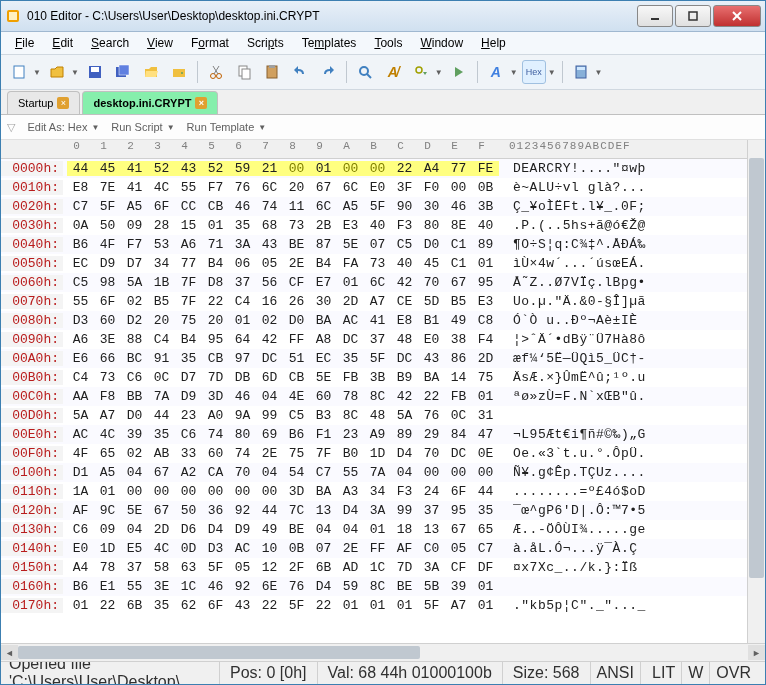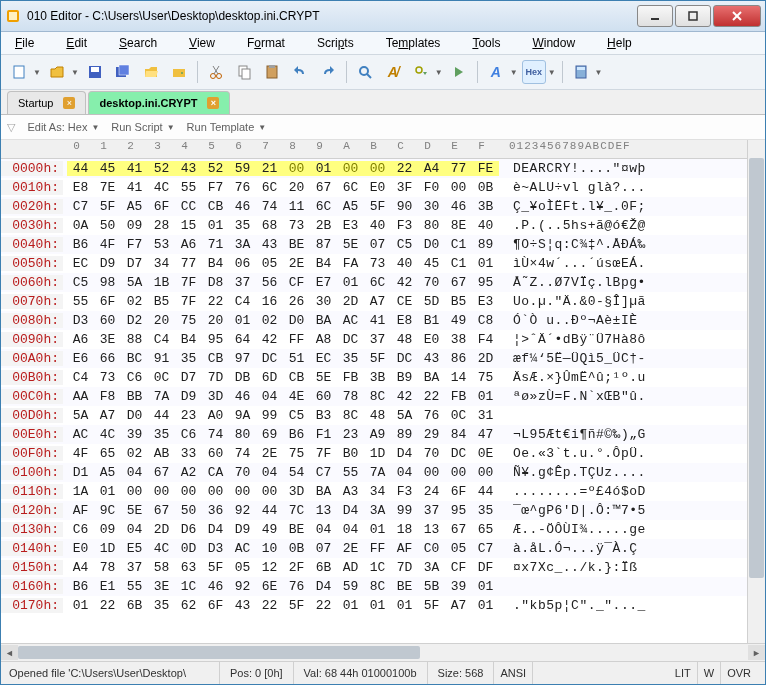--- a/index.html
+++ b/index.html
@@ -3,29 +3,29 @@
 <meta charset="utf-8">
 <style>
 html,body{margin:0;padding:0;font-family:"Segoe UI",Tahoma,sans-serif;font-size:12px;background:#e8e8e8;overflow:hidden}
 .window{width:766px;height:685px;background:#fff;border:1px solid #3c7fb1;box-sizing:border-box;display:flex;flex-direction:column}
 .titlebar{height:30px;background:linear-gradient(#e8f0f8,#d0e0f0);display:flex;align-items:center;padding:0 4px;border-bottom:1px solid #a0b8d0}
 .titlebar .icon{width:16px;height:16px;margin-right:6px;display:flex;align-items:center;justify-content:center}
 .titlebar .title{flex:1;color:#000;font-size:12px}
 .winbtns{display:flex;gap:2px}
 .winbtn{width:34px;height:20px;border:1px solid #888;border-radius:3px;display:flex;align-items:center;justify-content:center;font-size:11px;background:linear-gradient(#f8f8f8,#e0e0e0);cursor:pointer}
 .winbtn.close{background:linear-gradient(#e87070,#c03030);color:#fff;width:46px}
-.menubar{height:22px;background:#f4f8fc;display:flex;align-items:center;padding:0 6px;gap:16px;border-bottom:1px solid #d0d8e0}
+.menubar{height:22px;background:#f4f8fc;display:flex;align-items:center;padding:0 6px;gap:2px;border-bottom:1px solid #d0d8e0}
 .menuitem{padding:2px 8px;cursor:pointer}
 .menuitem u{text-decoration:underline}
 .toolbar{height:34px;background:#f0f4f8;display:flex;align-items:center;padding:0 6px;gap:4px;border-bottom:1px solid #d0d8e0}
 .tbtn{width:22px;height:22px;border:1px solid transparent;border-radius:3px;display:flex;align-items:center;justify-content:center;cursor:pointer;font-size:14px}
 .tsep{width:1px;height:22px;background:#c0c8d0;margin:0 2px}
 .tdrop{font-size:8px;color:#606060;margin-left:-2px}
 .tabbar{height:24px;background:#f0f0f0;display:flex;align-items:flex-end;padding:0 6px;border-bottom:1px solid #c0c0c0}
-.tab{height:22px;padding:0 10px;border:1px solid #c0c0c0;border-bottom:none;border-radius:4px 4px 0 0;display:flex;align-items:center;gap:10px;background:#e8e8e8;margin-right:2px;cursor:pointer;font-size:11px}
+.tab{height:22px;padding:0 10px;border:1px solid #c0c0c0;border-bottom:none;border-radius:4px 4px 0 0;display:flex;align-items:center;gap:4px;background:#e8e8e8;margin-right:2px;cursor:pointer;font-size:11px}
 .tab.active{background:#86efac;font-weight:bold}
 .tab .x{width:12px;height:12px;border-radius:2px;background:#e0a030;color:#fff;font-size:9px;display:flex;align-items:center;justify-content:center}
 .subtoolbar{height:24px;background:#fdfdfd;display:flex;align-items:center;padding:0 6px;gap:12px;border-bottom:1px solid #e0e0e0;color:#606060;font-size:11px}
 .subitem{display:flex;align-items:center;gap:4px;cursor:pointer}
 .hexarea{flex:1;display:flex;overflow:hidden;font-family:"Courier New",monospace;font-size:13px;position:relative}
 .hexcontent{flex:1;overflow:hidden}
 .hexheader{height:18px;background:#f0f0f0;display:flex;border-bottom:1px solid #d0d0d0;color:#808080;font-size:11px}
 .hexheader .offcol{width:58px;text-align:center}
 .hexheader .hexcols{display:flex;padding-left:4px}
 .hexheader .hexcol{width:27px;text-align:center}
@@ -37,21 +37,21 @@
 .hexrow .hb{width:27px;text-align:center;color:#202020}
 .hexrow .ascii{padding-left:14px;color:#202020;white-space:pre;letter-spacing:0.5px}
 .hexrow.first .hb{background:#ffff80}
 .hexrow.first .hb.z{color:#808000}
 .vscroll{width:17px;background:#f0f0f0;border-left:1px solid #d0d0d0;position:relative}
 .vscroll .thumb{position:absolute;top:18px;left:1px;right:1px;height:420px;background:#c0c8d0;border-radius:2px}
 .hscroll{height:17px;background:#f0f0f0;border-top:1px solid #d0d0d0;display:flex;align-items:center}
 .hscroll .harrow{width:17px;height:15px;background:#e0e0e0;display:flex;align-items:center;justify-content:center;font-size:9px;color:#606060}
 .hscroll .htrack{flex:1;position:relative;height:15px}
 .hscroll .hthumb{position:absolute;left:0;top:1px;bottom:1px;width:55%;background:#c0c8d0;border-radius:2px}
-.statusbar{height:22px;background:#f0f0f0;border-top:1px solid #d0d0d0;display:flex;align-items:center;padding:0 8px;font-size:11px;color:#303030}
+.statusbar{height:22px;background:#f0f0f0;border-top:1px solid #d0d0d0;display:flex;align-items:center;padding:0 8px;font-size:16px;color:#303030}
 .statusbar .sseg{padding:0 10px;border-right:1px solid #d0d0d0;height:100%;display:flex;align-items:center}
 .statusbar .sseg:first-child{padding-left:0}
 .statusbar .sseg.short{padding:0 6px}
 svg{display:block}
 </style>
 </head>
 <body>
 
 <div class="window">
 
@@ -180,21 +180,21 @@
       </div>
     <span class="tdrop">▼</span>
     <div class="tbtn">
         <svg width="16" height="16">
           <path d="M4 3 L4 13 L12 8 Z" fill="#60a060"></path>
         </svg>
       </div>
     <div class="tsep"></div>
     <div class="tbtn" style="color:#4080e0;font-weight:bold;font-style:italic">A</div>
     <span class="tdrop">▼</span>
-    <div class="tbtn" style="border-color:#a0c0e0;background:#e0f0ff;font-size:9px;font-weight:bold;color:#4060a0">Hex</div>
+    <div class="tbtn" style="border-color:#a0c0e0;background:#e0f0ff;font-size:9px;font-weight:normal;color:#4060a0">Hex</div>
     <span class="tdrop">▼</span>
     <div class="tsep"></div>
     <div class="tbtn">
         <svg width="16" height="16">
           <rect x="3" y="2" width="10" height="12" fill="#88b0d8" stroke="#4060a0"></rect>
           <rect x="4" y="3" width="8" height="3" fill="#d0e8ff"></rect>
         </svg>
       </div>
     <span class="tdrop">▼</span>
   </div>

